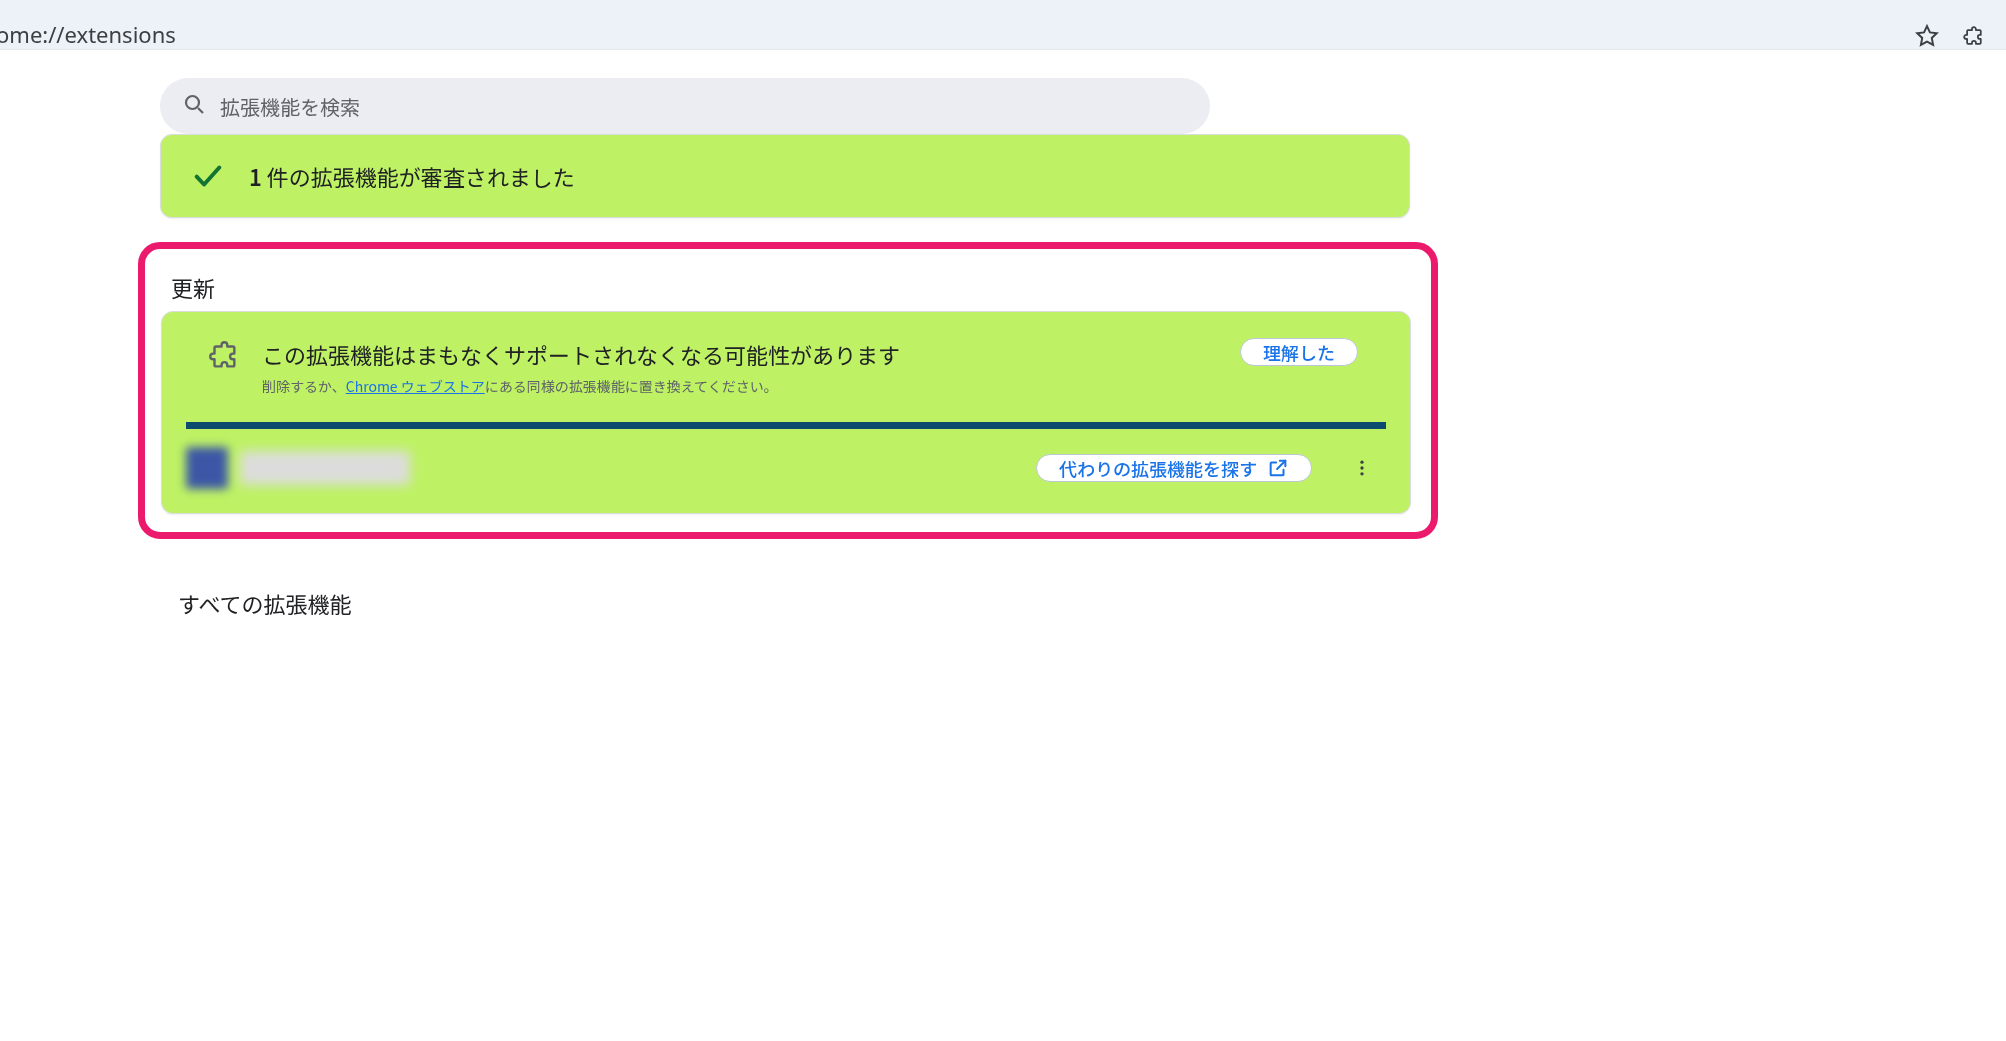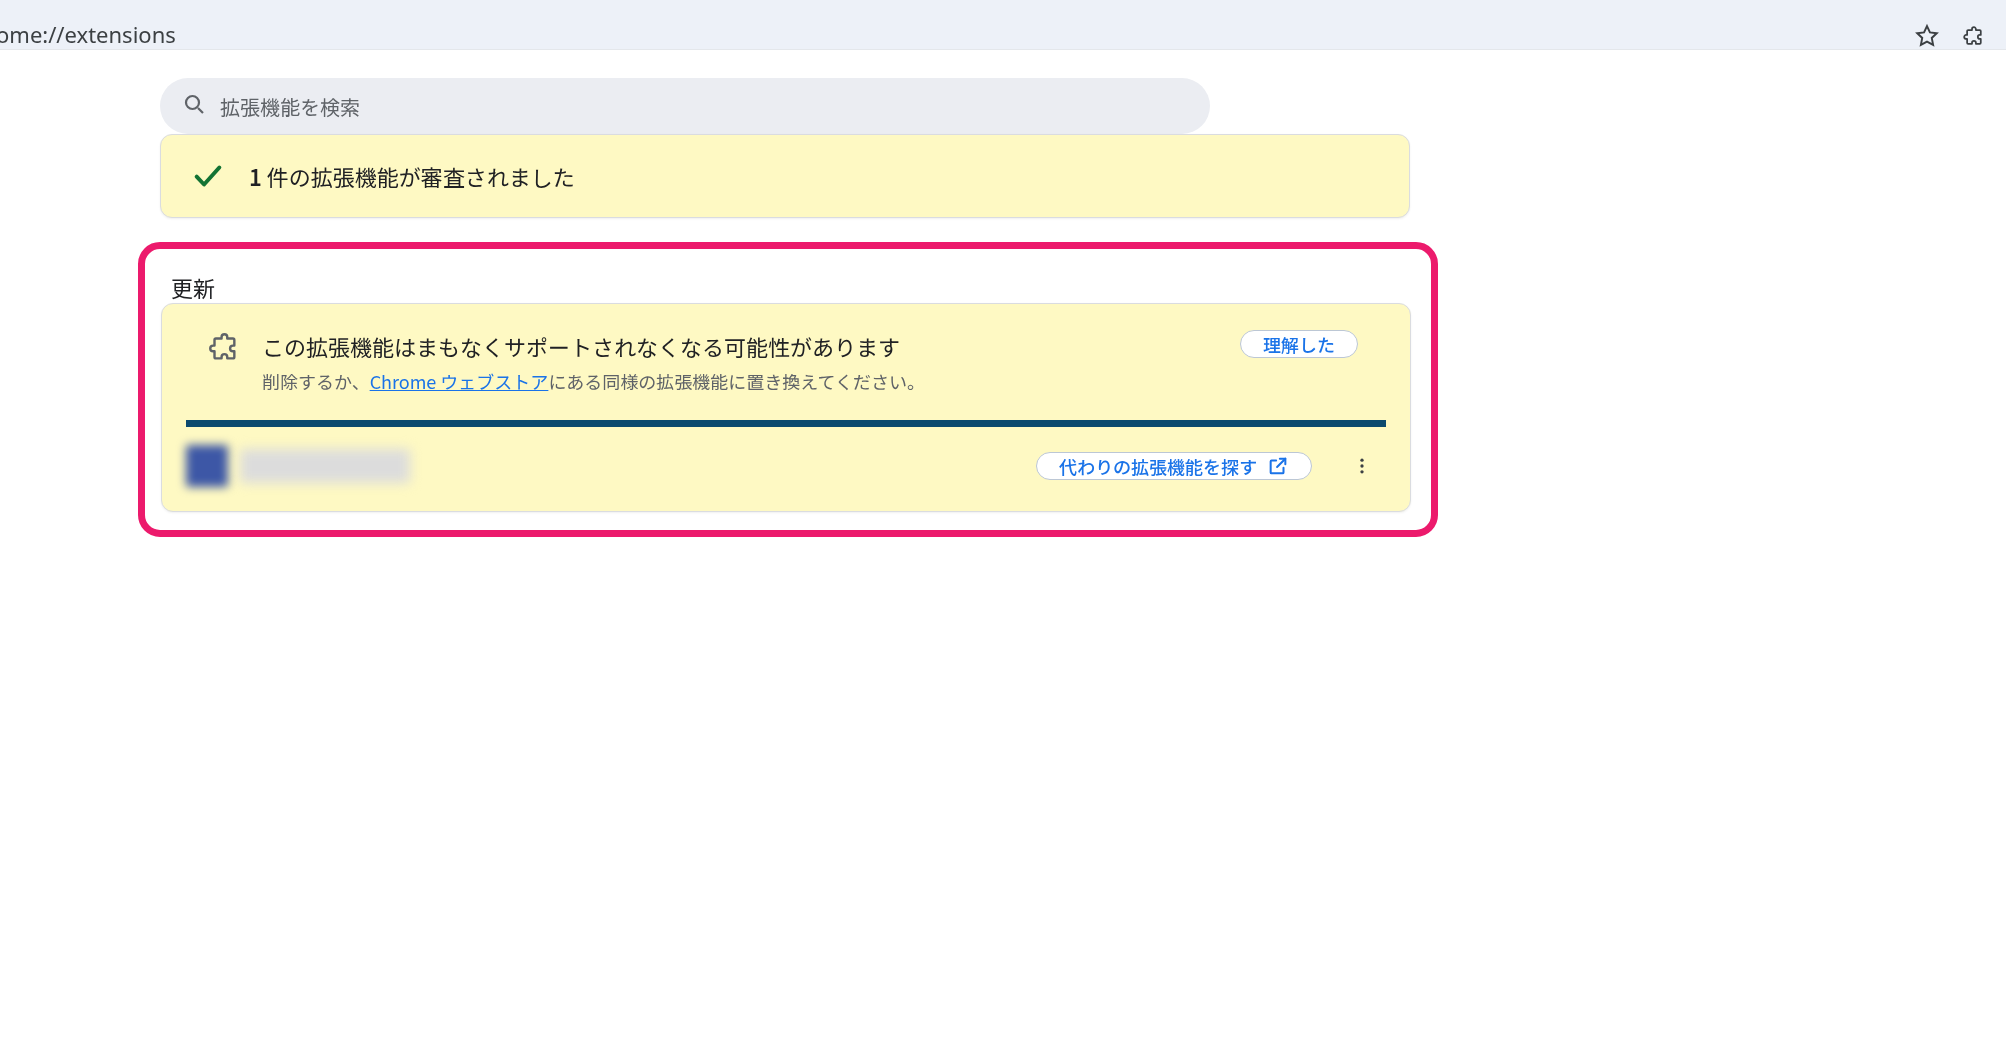--- a/index.html
+++ b/index.html
@@ -72,21 +72,21 @@
     
     .section-title {
       font-size: 22px;
       color: #202124;
       margin: 52px 0 22px 18px;
       font-weight: 400;
     }
 
     
     .card {
-      background: #fef9c3;
+      background: #bef264;
       border: 1px solid #dadce0;
       border-radius: 12px;
       width: 1250px;
       box-shadow: 0 1px 2px rgba(60,64,67,.08);
     }
 
     .safety-card {
       display: flex;
       align-items: center;
       padding: 24px 30px;
@@ -102,42 +102,42 @@
     
     .highlight-box {
       border: 7px solid #ec1a6c;
       border-radius: 22px;
       padding: 16px 16px 18px 16px;
       margin-top: 24px;
       width: 1300px;
       margin-left: -22px;
     }
     .highlight-box .section-title {
-      margin: 6px 0 0 10px;
+      margin: 6px 0 8px 10px;
     }
     .updates-card {
       padding: 0;
     }
     .update-header {
       display: flex;
       align-items: flex-start;
       padding: 26px 28px 26px 24px;
       gap: 22px;
       border-bottom: 7px solid #0c4a6e;
       margin: 0 24px;
     }
     .update-header .puzzle-lg svg { width: 34px; height: 34px; display:block; flex-shrink:0; margin-left:-4px;}
     .update-texts { flex: 1; }
     .update-title {
       font-size: 22px;
       color: #202124;
       margin-bottom: 6px;
     }
     .update-desc {
-      font-size: 18px;
+      font-size: 14px;
       color: #5f6368;
     }
     .update-desc a {
       color: #1a73e8;
       text-decoration: underline;
     }
 
     .pill-btn {
       display: inline-flex;
       align-items: center;
@@ -278,14 +278,15 @@
             <circle cx="12" cy="5" r="2"></circle>
             <circle cx="12" cy="12" r="2"></circle>
             <circle cx="12" cy="19" r="2"></circle>
           </svg>
         </button>
       </div>
 
     </div>
   </div>
 
+  <div class="all-ext-title">すべての拡張機能</div>
 
 </div>
 
 </body></html>

